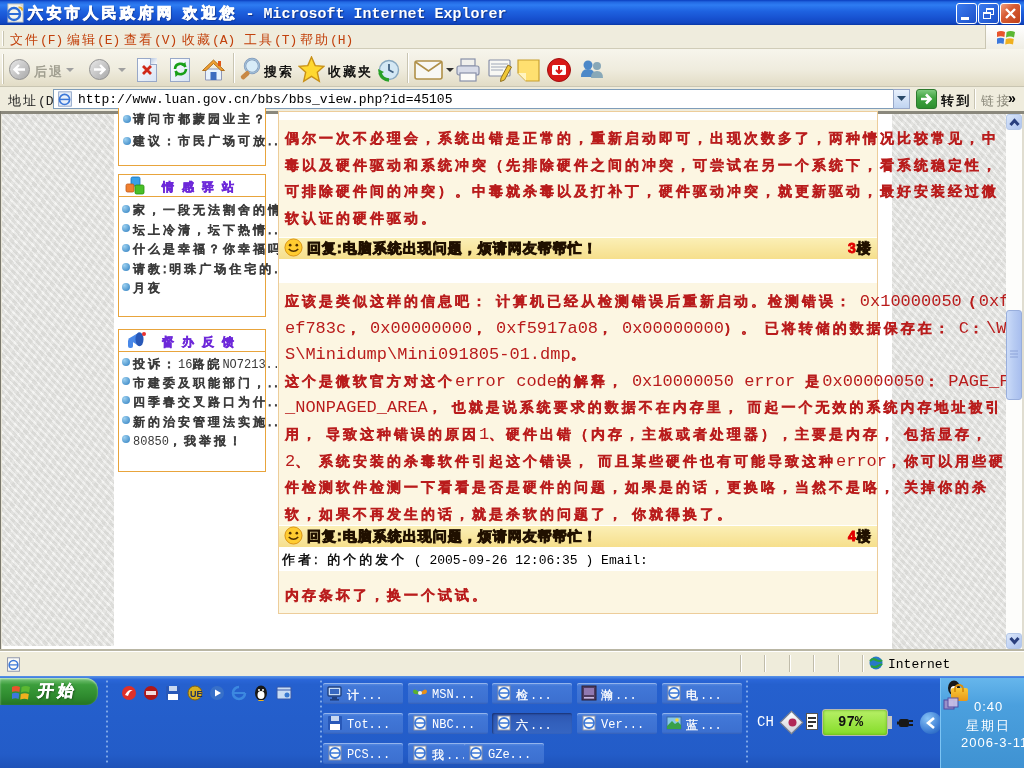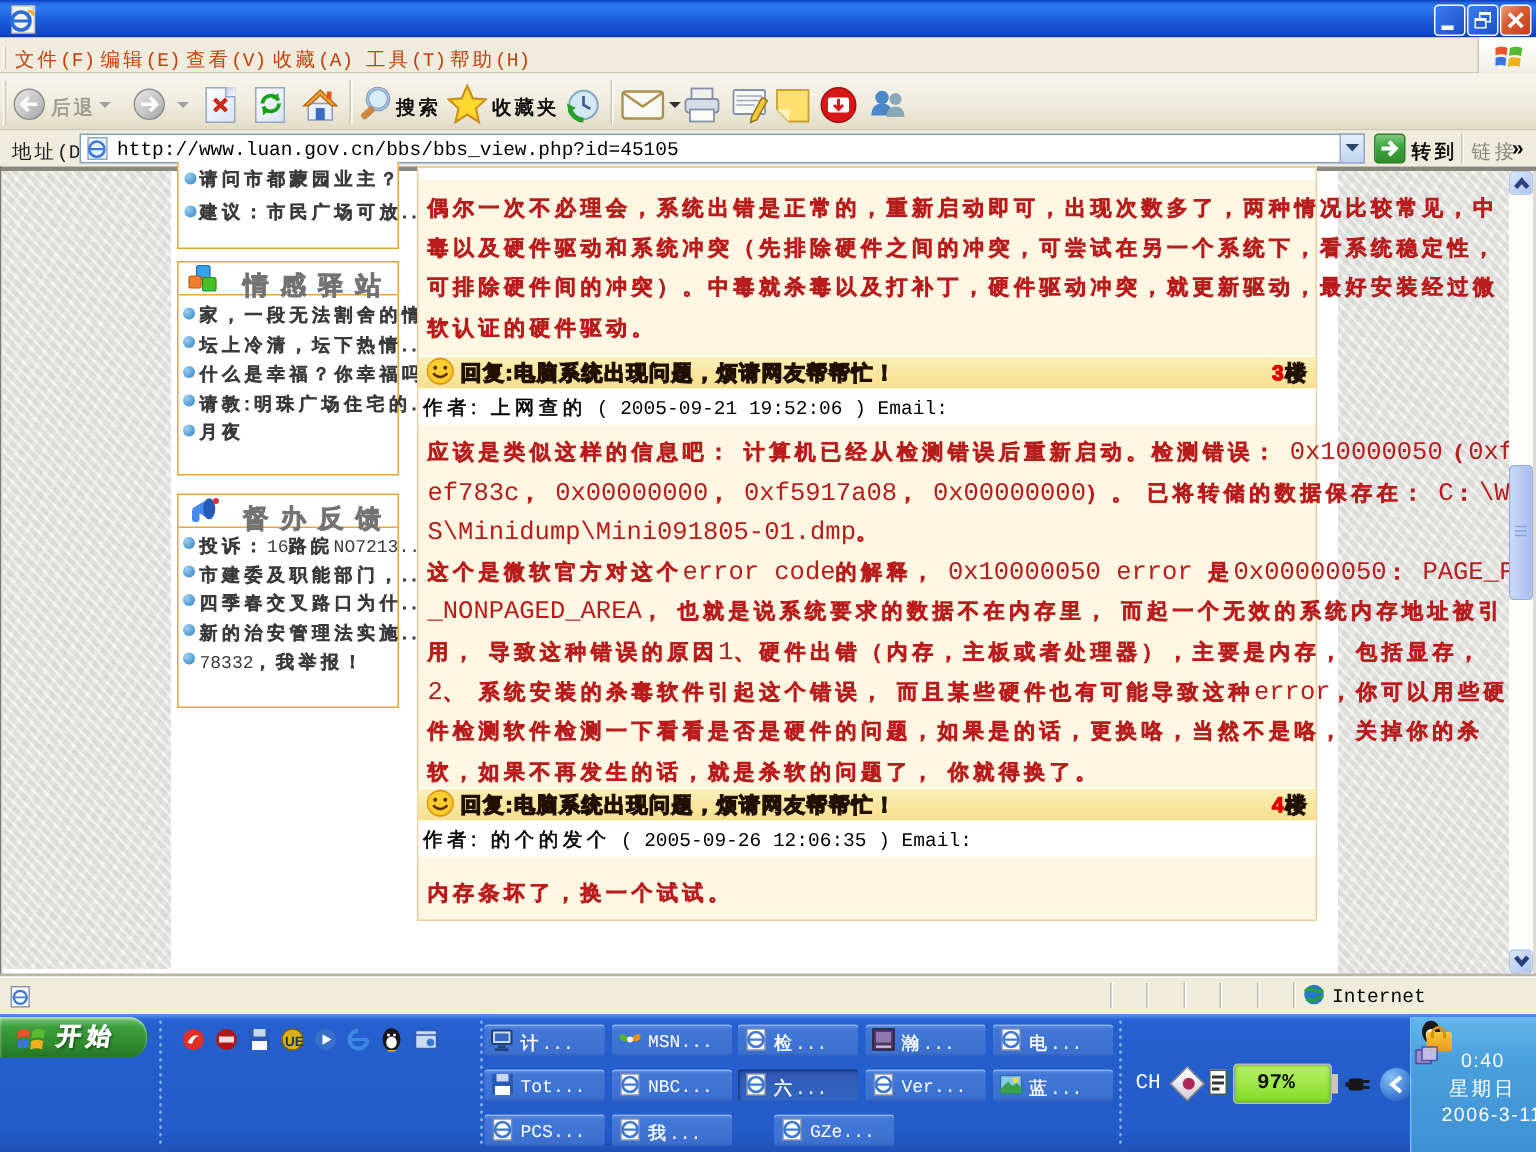--- a/index.html
+++ b/index.html
@@ -28,21 +28,21 @@
 #addr-input{left:53px;top:89px;width:857px;height:20px;background:#fff;border:1px solid #7F9DB9}
 #addr-url{left:78px;top:92px;font-size:13px;color:#000;font-family:"Liberation Mono",monospace}
 #gobtn{left:916px;top:89px;width:21px;height:20px;border-radius:3px;border:1px solid #2D7A2D;
  background:linear-gradient(180deg,#7CC97C 0%,#3FA33F 45%,#2E8F2E 100%)}
 
 #content{left:0;top:111px;width:1024px;height:540px;background:#fff;border-top:3px solid #8A887C}
 .texture{background:#E6E6E3;background-image:repeating-linear-gradient(47deg,rgba(255,255,255,.35) 0 2px,rgba(203,203,200,.28) 2px 5px),repeating-linear-gradient(-61deg,rgba(255,255,255,.22) 0 3px,rgba(206,206,203,.2) 3px 8px),repeating-linear-gradient(13deg,rgba(250,250,248,.18) 0 4px,rgba(210,210,207,.15) 4px 9px)}
 .sbox{border:1px solid #E8A43C;background:#fff}
 .sitem{font-size:12px;color:#3A3A3A;letter-spacing:3px;-webkit-text-stroke:0.8px;white-space:nowrap}
 .bullet{width:8px;height:8px;border-radius:50%;background:radial-gradient(circle at 30% 30%,#9CD0F0,#2E7EC0)}
-.shead{font-size:17px;font-weight:bold;color:#737373;letter-spacing:8px;-webkit-text-stroke:0.5px;white-space:nowrap}
+.shead{font-size:12px;font-weight:bold;color:#6d28d9;letter-spacing:8px;-webkit-text-stroke:0.5px;white-space:nowrap}
 #mainbox{left:278px;top:111px;width:600px;height:503px;border:1px solid #EDCD9A;background:#FCF6E2}
 .ybar{background:linear-gradient(180deg,#FBEFB6,#F6DF8C);border-top:1px solid #fff}
 .hdtext{font-size:14px;font-weight:bold;color:#201000;letter-spacing:1px;-webkit-text-stroke:0.9px;white-space:nowrap}
 .autrow{background:#FFFFFF;font-size:13px;color:#111}
 .bodytext{font-size:14px;color:#b91c1c;line-height:26.6px;letter-spacing:3px;-webkit-text-stroke:1px;white-space:nowrap}
 .bodytext .en{font-size:17px}
 
 .sbtn{left:1006px;width:16px;height:16px;border-radius:3px;border:1px solid #B5C8E8;
  background:linear-gradient(135deg,#DCE8FA 0%,#C3D4F4 50%,#AFC4EE 100%)}
 #sthumb{left:1006px;top:310px;width:16px;height:90px;border-radius:3px;border:1px solid #98AEDC;
@@ -60,20 +60,21 @@
 .taskbtn.active{background:linear-gradient(180deg,#2C55B0 0%,#3260BC 50%,#3665C2 100%);box-shadow:inset 1px 1px 2px rgba(0,0,30,.45)}
 .tbtxt{position:absolute;left:24px;top:4px;white-space:nowrap;letter-spacing:2px;-webkit-text-stroke:0.3px}
 #clockpanel{left:940px;top:678px;width:84px;height:90px;background:linear-gradient(180deg,#66B6EC 0%,#4BA0DE 30%,#3F92D2 100%);border-left:1px solid #7CC4F4}
 .clktxt{color:#fff;font-size:13px;letter-spacing:1px;white-space:nowrap}
 </style>
 </head>
 <body>
 <div id="scr">
 
   <div class="abs" id="titlebar"></div>
+  <div class="abs" id="tb-title">六安市人民政府网 欢迎您 <span class="en" style="font-weight:bold">- Microsoft Internet Explorer</span></div>
   <div class="abs winbtn" style="left:956px;background:linear-gradient(135deg,#3C7CF0,#1C50C8)">
       <div class="abs" style="left:4px;top:13px;width:8px;height:3px;background:#fff"></div>
     </div>
   <div class="abs winbtn" style="left:978px;background:linear-gradient(135deg,#3C7CF0,#1C50C8)">
     <div class="abs" style="left:7px;top:4px;width:8px;height:7px;border:1px solid #fff;border-top:2px solid #fff"></div>
     <div class="abs" style="left:4px;top:8px;width:8px;height:7px;border:1px solid #fff;border-top:2px solid #fff;background:#2C62D8"></div>
   </div>
   <div class="abs winbtn" style="left:1000px;background:linear-gradient(135deg,#F0A080,#D75C34 40%,#C04018)">
     <svg class="abs" style="left:3px;top:3px" width="13" height="13">
         <path d="M2 2 L11 11 M11 2 L2 11" stroke="#fff" stroke-width="2.4"></path>
@@ -268,39 +269,38 @@
   <div class="abs shead" style="left:162px;top:334px">督办反馈</div>
   <div class="abs bullet" style="left:122px;top:358px"></div>
     <div class="abs sitem" style="left:133px;top:356px">投诉：<span class="en">16</span>路皖<span class="en">NO7213...</span></div>
   <div class="abs bullet" style="left:122px;top:377px"></div>
     <div class="abs sitem" style="left:133px;top:375px">市建委及职能部门，...</div>
   <div class="abs bullet" style="left:122px;top:396px"></div>
     <div class="abs sitem" style="left:133px;top:394px">四季春交叉路口为什...</div>
   <div class="abs bullet" style="left:122px;top:416px"></div>
     <div class="abs sitem" style="left:133px;top:414px">新的治安管理法实施...</div>
   <div class="abs bullet" style="left:122px;top:435px"></div>
-    <div class="abs sitem" style="left:133px;top:433px"><span class="en">78332</span>，我举报！</div>
+    <div class="abs sitem" style="left:133px;top:433px"><span class="en">80850</span>，我举报！</div>
 
   <div class="abs" id="mainbox"></div>
   <div class="abs" style="left:279px;top:112px;width:598px;height:8px;background:#fff"></div>
 
   <div class="abs bodytext" style="left:285px;top:125px">偶尔一次不必理会，系统出错是正常的，重新启动即可，出现次数多了，两种情况比较常见，中<br>毒以及硬件驱动和系统冲突（先排除硬件之间的冲突，可尝试在另一个系统下，看系统稳定性，<br>可排除硬件间的冲突）。中毒就杀毒以及打补丁，硬件驱动冲突，就更新驱动，最好安装经过微<br>软认证的硬件驱动。</div>
 
   <div class="abs ybar" style="left:279px;top:237px;width:598px;height:22px"></div>
   <svg class="abs" style="left:284px;top:238px" width="19" height="19" viewBox="0 0 20 20">
     <circle cx="10" cy="10" r="9" fill="#FFCC30" stroke="#D89010" stroke-width="1"></circle>
     <circle cx="6.5" cy="7.5" r="1.4" fill="#503000"></circle>
       <circle cx="13.5" cy="7.5" r="1.4" fill="#503000"></circle>
     <path d="M5 11.5 q5 5 10 0" stroke="#503000" stroke-width="1.6" fill="none"></path>
   </svg>
   <div class="abs hdtext" style="left:307px;top:240px">回复:电脑系统出现问题，烦请网友帮帮忙！</div>
   <div class="abs hdtext" style="left:848px;top:240px"><span style="color:#E00000">3</span>楼</div>
 
   <div class="abs autrow" style="left:279px;top:259px;width:598px;height:24px"></div>
-  <div class="abs cjk13" style="left:282px;top:263px;font-size:13px;white-space:nowrap">作者: 上网查的 <span class="en">( 2005-09-21 19:52:06 )</span><span class="en"> Email:</span></div>
 
   <div class="abs bodytext" style="left:285px;top:288px">应该是类似这样的信息吧：  计算机已经从检测错误后重新启动。检测错误：  <span class="en">0x10000050</span>（<span class="en">0xfe</span><br><span class="en">ef783c</span>，  <span class="en">0x00000000</span>，  <span class="en">0xf5917a08</span>，  <span class="en">0x00000000</span>）。 已将转储的数据保存在：  <span class="en">C</span>：<span class="en">\WINDOW</span><br><span class="en">S\Minidump\Mini091805-01.dmp</span>。<br>这个是微软官方对这个<span class="en">error code</span>的解释，  <span class="en">0x10000050 error </span>是<span class="en">0x00000050</span>：  <span class="en">PAGE_FAULT_IN</span><br><span class="en">_NONPAGED_AREA</span>，  也就是说系统要求的数据不在内存里，  而起一个无效的系统内存地址被引<br>用，  导致这种错误的原因<span class="en">1</span>、硬件出错（内存，主板或者处理器），主要是内存，  包括显存，<br><span class="en">2</span>、 系统安装的杀毒软件引起这个错误，  而且某些硬件也有可能导致这种<span class="en">error</span>，你可以用些硬<br>件检测软件检测一下看看是否是硬件的问题，如果是的话，更换咯，当然不是咯，  关掉你的杀<br>软，如果不再发生的话，就是杀软的问题了，  你就得换了。</div>
 
   <div class="abs ybar" style="left:279px;top:525px;width:598px;height:22px"></div>
   <svg class="abs" style="left:284px;top:526px" width="19" height="19" viewBox="0 0 20 20">
     <circle cx="10" cy="10" r="9" fill="#FFCC30" stroke="#D89010" stroke-width="1"></circle>
     <circle cx="6.5" cy="7.5" r="1.4" fill="#503000"></circle>
       <circle cx="13.5" cy="7.5" r="1.4" fill="#503000"></circle>
     <path d="M5 11.5 q5 5 10 0" stroke="#503000" stroke-width="1.6" fill="none"></path>
   </svg>
@@ -492,21 +492,21 @@
       <div class="tbtxt"><span class="en">PCS...</span></div>
     </div>
   <div class="abs taskbtn" style="left:408px;top:743px">
       <svg class="abs" style="left:4px;top:2px" width="16" height="16" viewBox="0 0 16 16">
         <rect x="2" y="1" width="12" height="14" fill="#FCFCF8" stroke="#8890A8"></rect>
         <circle cx="8" cy="8" r="5" fill="none" stroke="#3C78D8" stroke-width="1.8"></circle>
         <path d="M3.5 8 h9" stroke="#3C78D8" stroke-width="1.5"></path>
       </svg>
       <div class="tbtxt">我<span class="en">...</span></div>
     </div>
-  <div class="abs taskbtn" style="left:516px;top:743px">
+  <div class="abs taskbtn" style="left:464px;top:743px">
       <svg class="abs" style="left:4px;top:2px" width="16" height="16" viewBox="0 0 16 16">
         <rect x="2" y="1" width="12" height="14" fill="#FCFCF8" stroke="#8890A8"></rect>
         <circle cx="8" cy="8" r="5" fill="none" stroke="#3C78D8" stroke-width="1.8"></circle>
         <path d="M3.5 8 h9" stroke="#3C78D8" stroke-width="1.5"></path>
       </svg>
       <div class="tbtxt"><span class="en">GZe...</span></div>
     </div>
 
   <div class="abs qsep" style="left:744px;top:679px"></div>
 

